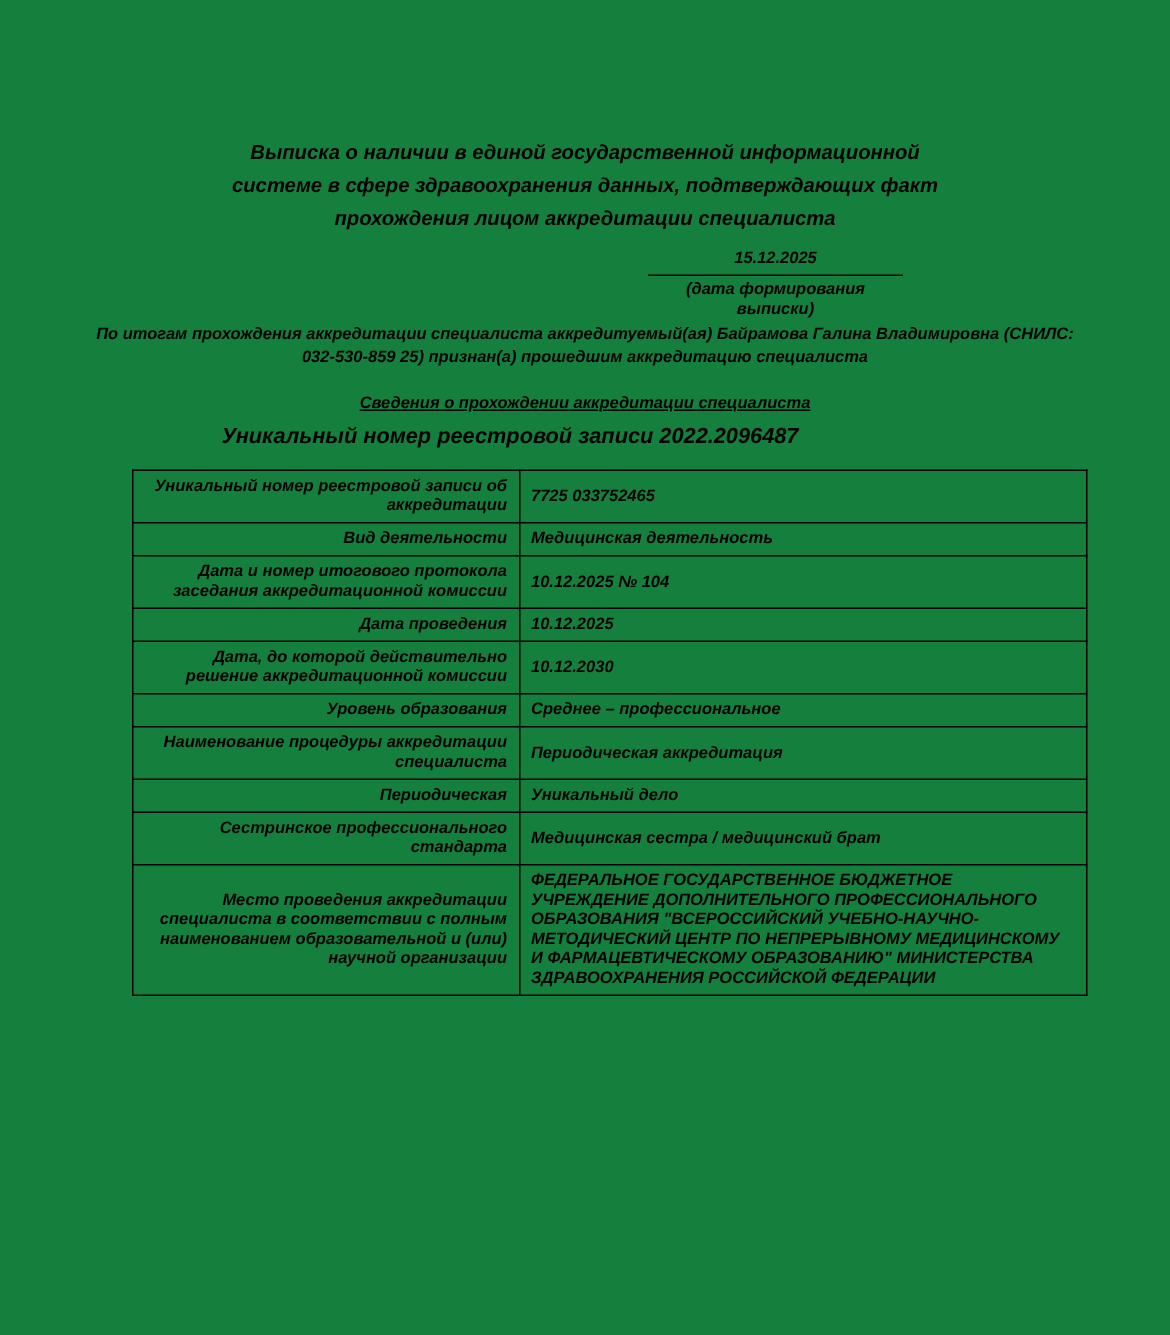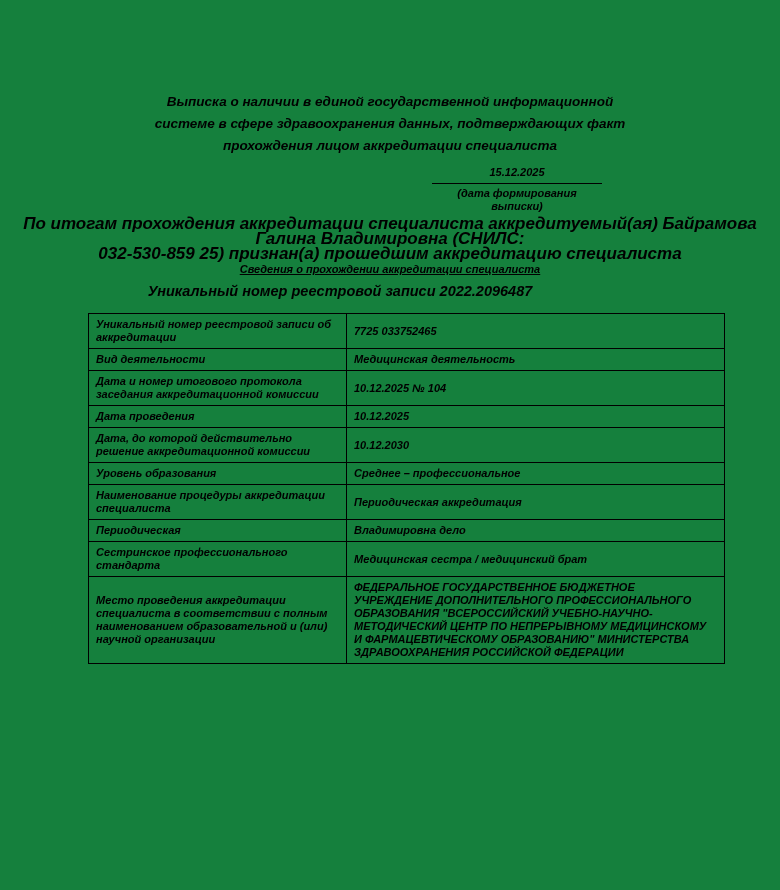--- a/index.html
+++ b/index.html
@@ -19,42 +19,42 @@
     font-size:13.5px;line-height:22px;
   }
   .date-block{
     position:absolute;top:166px;left:432px;width:170px;
     text-align:center;font-size:11px;line-height:13px;
   }
   .date-value{display:block;padding-bottom:4px;border-bottom:1.5px solid #000000;}
   .date-caption{display:block;padding-top:3px;}
   .intro{
     position:absolute;top:216px;left:0;width:780px;
-    text-align:center;font-size:17px;line-height:15px;
+    text-align:center;font-size:11px;line-height:15px;
   }
   .section-heading{
     position:absolute;top:263px;left:0;width:780px;
     text-align:center;font-size:11px;text-decoration:underline;
   }
   .registry-line{
     position:absolute;top:283px;left:0;width:680px;
     text-align:center;font-size:14.5px;
   }
   table.acc{
     position:absolute;top:313px;left:88px;
     width:604px;border-collapse:collapse;table-layout:fixed;
   }
   table.acc td{
     border:1.5px solid #000000;
     font-size:11px;line-height:13px;
     padding:4px 8px 4px 7px;
     vertical-align:middle;
     word-wrap:break-word;
   }
-  td.cell-label{width:242px;padding-right:16px;}
+  td.cell-label{width:242px;padding-right:16px;text-align:right;}
   td.cell-value{width:362px;}
 </style>
 </head>
 <body>
 
 <div class="page">
 
   <div class="doc-title">
     <div>Выписка о наличии в единой государственной информационной</div>
     <div>системе в сфере здравоохранения данных, подтверждающих факт</div>
@@ -100,21 +100,21 @@
       <tr>
         <td class="cell-label">Уровень образования</td>
         <td class="cell-value">Среднее – профессиональное</td>
       </tr>
       <tr>
         <td class="cell-label">Наименование процедуры аккредитации специалиста</td>
         <td class="cell-value">Периодическая аккредитация</td>
       </tr>
       <tr>
         <td class="cell-label">Периодическая</td>
-        <td class="cell-value">Владимировна дело</td>
+        <td class="cell-value">Уникальный дело</td>
       </tr>
       <tr>
         <td class="cell-label">Сестринское профессионального стандарта</td>
         <td class="cell-value">Медицинская сестра / медицинский брат</td>
       </tr>
       <tr>
         <td class="cell-label">Место проведения аккредитации специалиста в соответствии с полным наименованием образовательной и (или) научной организации</td>
         <td class="cell-value">ФЕДЕРАЛЬНОЕ ГОСУДАРСТВЕННОЕ БЮДЖЕТНОЕ УЧРЕЖДЕНИЕ ДОПОЛНИТЕЛЬНОГО ПРОФЕССИОНАЛЬНОГО ОБРАЗОВАНИЯ "ВСЕРОССИЙСКИЙ УЧЕБНО-НАУЧНО-МЕТОДИЧЕСКИЙ ЦЕНТР ПО НЕПРЕРЫВНОМУ МЕДИЦИНСКОМУ И ФАРМАЦЕВТИЧЕСКОМУ ОБРАЗОВАНИЮ" МИНИСТЕРСТВА ЗДРАВООХРАНЕНИЯ РОССИЙСКОЙ ФЕДЕРАЦИИ</td>
       </tr>
     </tbody>

